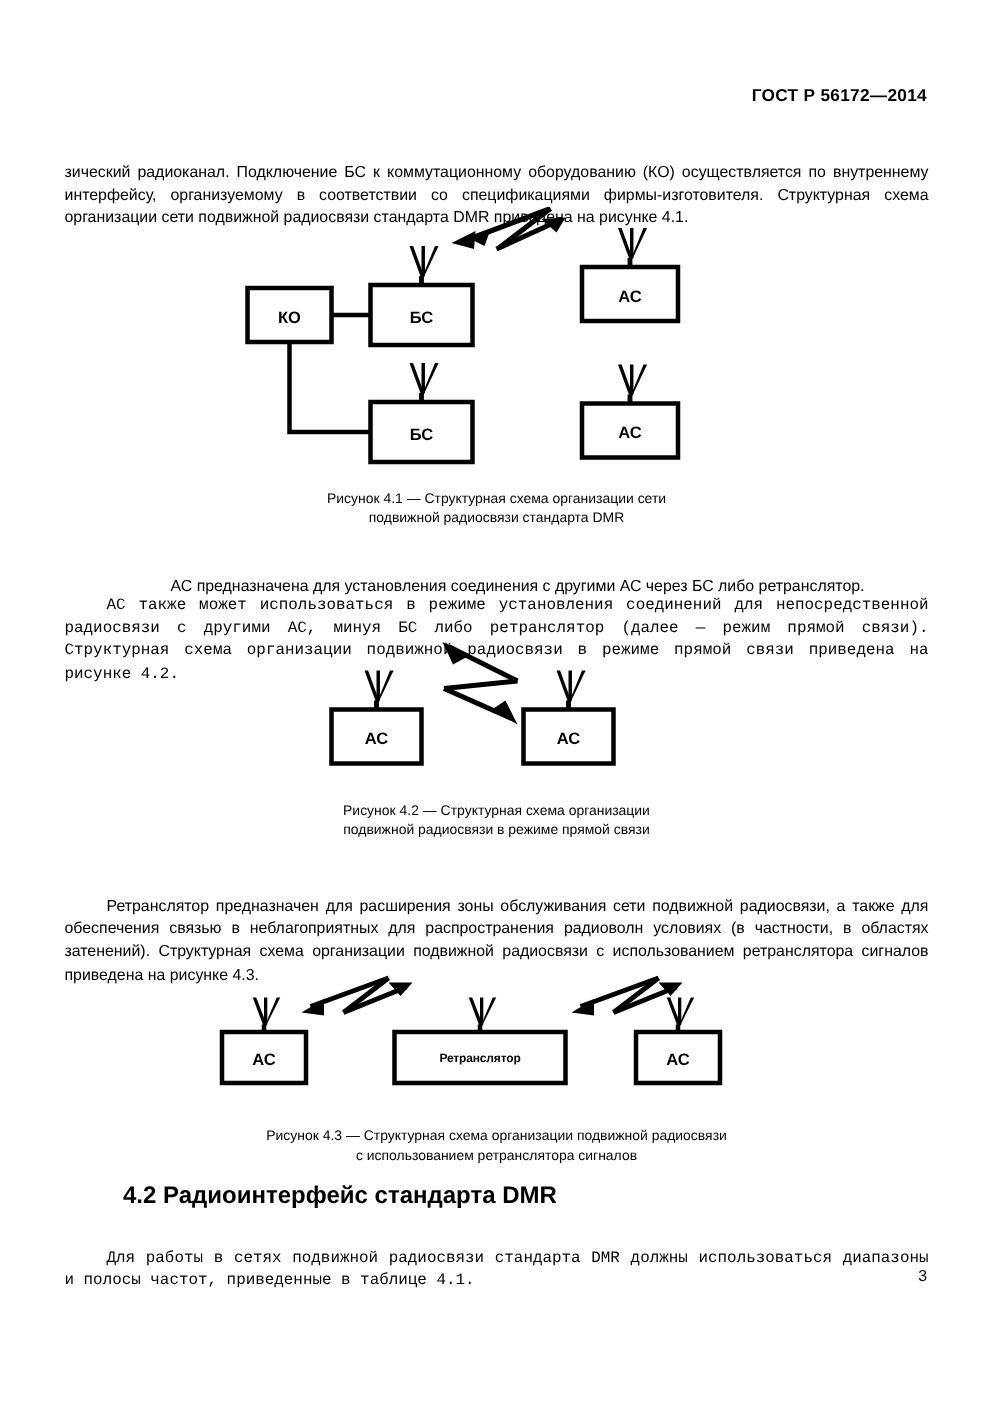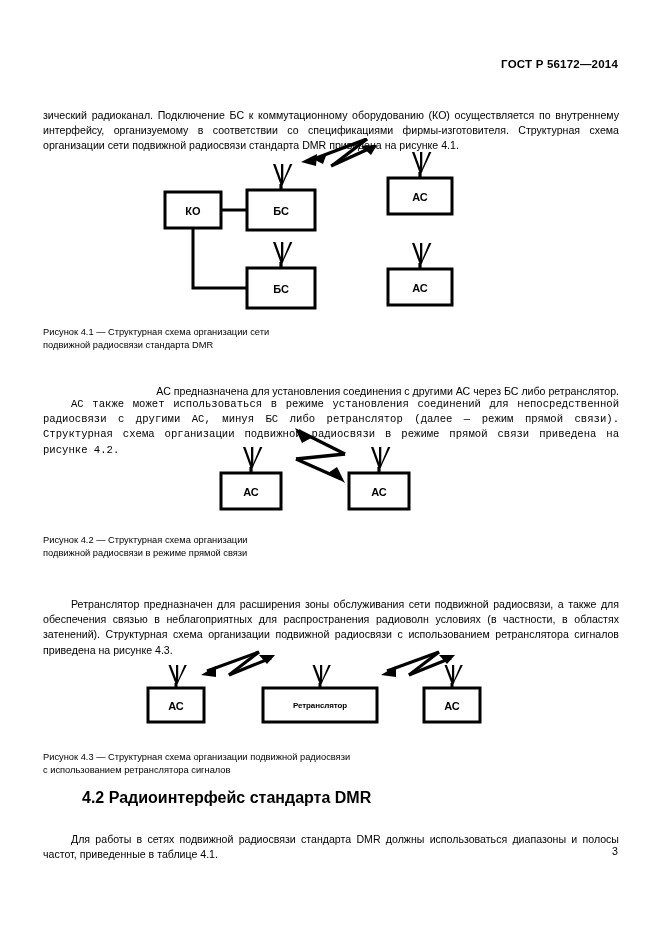--- a/index.html
+++ b/index.html
@@ -35,27 +35,27 @@
   .body-text {
     position: absolute;
     left: 43px;
     width: 576px;
     font-size: 10.6px;
     line-height: 15.2px;
     text-align: justify;
     text-justify: inter-word;
     margin-top: 20px;
   }
-  .body-text.no-justify { text-align: right; }
+  .body-text.no-justify { text-align: center; }
   .indent { text-indent: 28px; }
   .caption {
     position: absolute;
     left: 43px;
     width: 576px;
-    text-align: left;
+    text-align: center;
     font-size: 9.3px;
     line-height: 12.5px;
   }
   .section-head {
     position: absolute;
     left: 82px;
     font-size: 16px;
     font-weight: bold;
   }
   .pageno {
@@ -237,17 +237,17 @@
     </svg>
   </div>
 
   <div class="caption" style="top:751px;">
     <div>Рисунок 4.3  — Структурная схема организации подвижной радиосвязи</div>
     <div>с использованием ретранслятора сигналов</div>
   </div>
 
   <div class="section-head" style="top:789px;">4.2  Радиоинтерфейс стандарта DMR</div>
 
-  <div class="body-text indent" style="top:812px;">Для работы в сетях подвижной радиосвязи стандарта DMR должны использоваться диапазоны и полосы частот, приведенные в таблице 4.1.</div>
+  <div class="body-text indent" style="top:812px;font-family:Liberation Mono, monospace;">Для работы в сетях подвижной радиосвязи стандарта DMR должны использоваться диапазоны и полосы частот, приведенные в таблице 4.1.</div>
 
   <div class="pageno" style="top:845px;">3</div>
 
 </div>
 
 </body></html>

